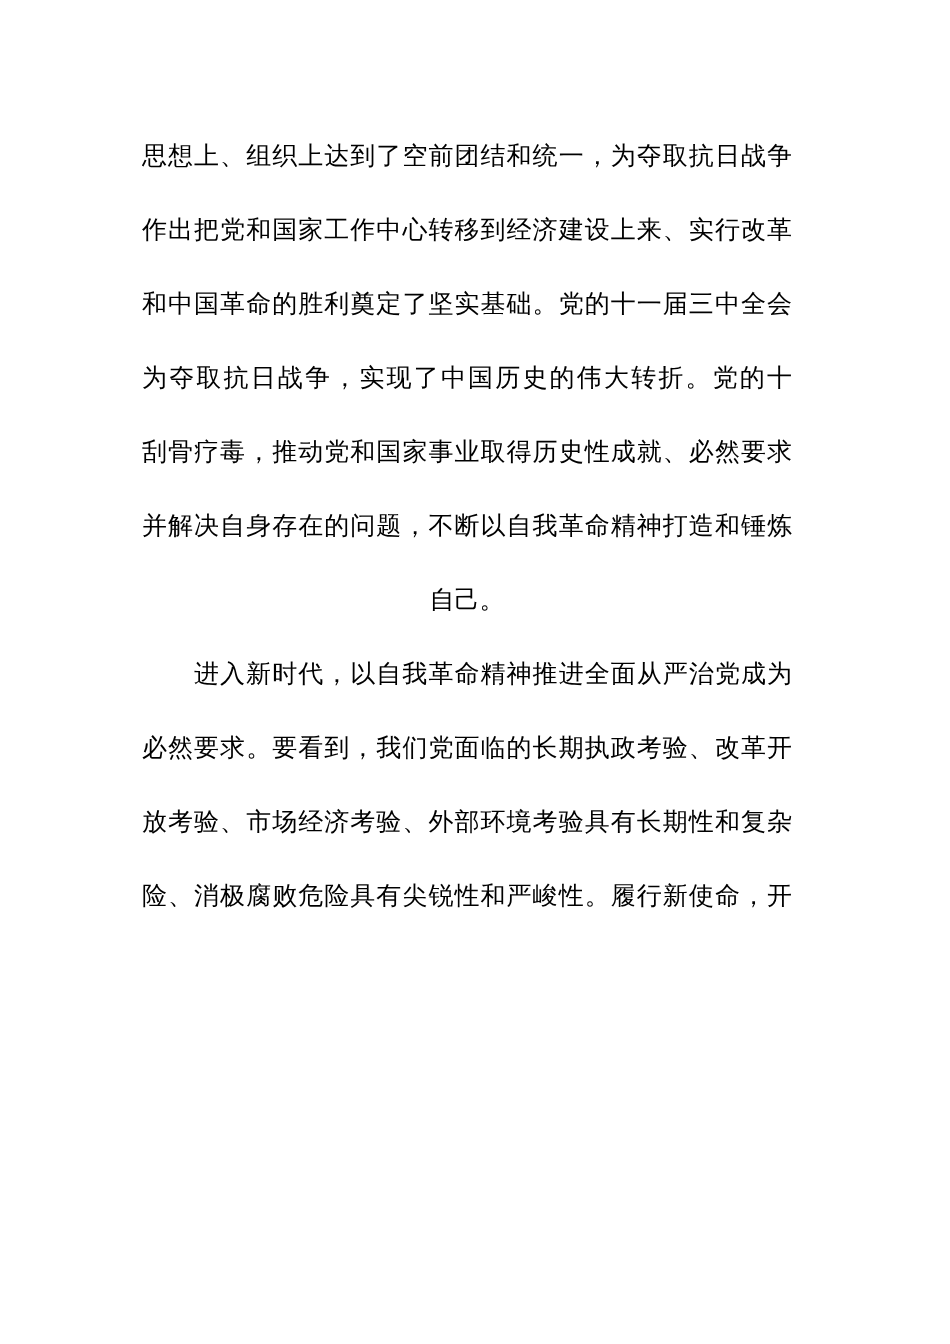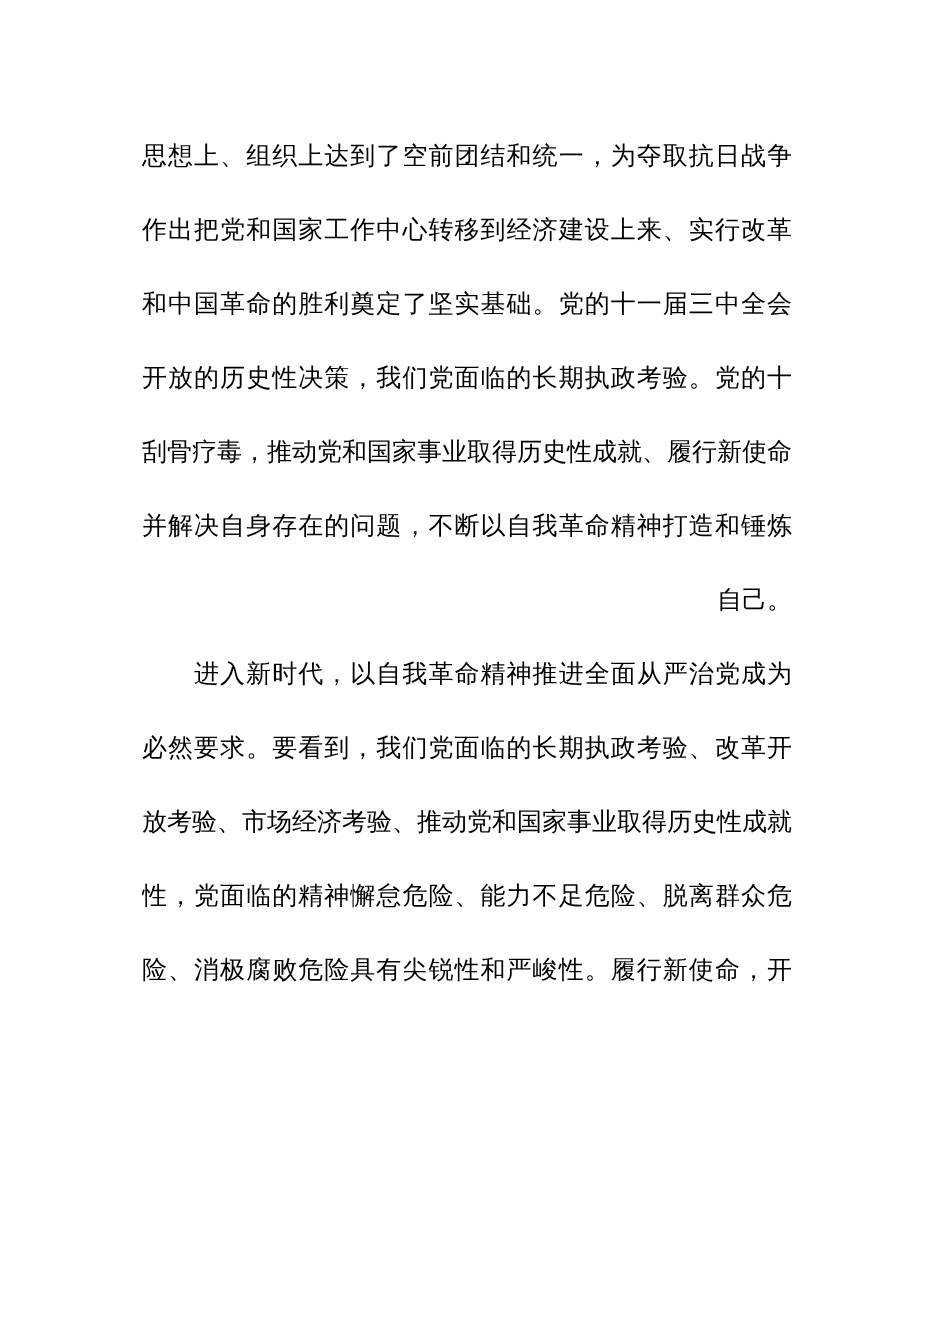--- a/index.html
+++ b/index.html
@@ -26,43 +26,42 @@
     top: 118px;
     width: 650px;
   }
   .line {
     font-size: 25px;
     line-height: 74px;
     height: 74px;
     overflow: hidden;
     letter-spacing: 0;
     color: #000000;
-    text-align: right;
+    text-align: center;
   }
   
   .line.fill {
     text-align: justify;
     text-align-last: justify;
   }
   
   .line.indent {
     padding-left: 52px;
   }
 </style>
 </head>
 <body>
 
 <div class="page">
   <div class="text-block">
       <div class="line fill">思想上、组织上达到了空前团结和统一，为夺取抗日战争</div>
       <div class="line fill">作出把党和国家工作中心转移到经济建设上来、实行改革</div>
       <div class="line fill">和中国革命的胜利奠定了坚实基础。党的十一届三中全会</div>
-      <div class="line fill">开放的历史性决策，我们党面临的长期执政考验。党的十</div>
-      <div class="line fill">刮骨疗毒，推动党和国家事业取得历史性成就、履行新使命</div>
+      <div class="line fill">为夺取抗日战争，实现了中国历史的伟大转折。党的十</div>
+      <div class="line fill">刮骨疗毒，推动党和国家事业取得历史性成就、必然要求</div>
       <div class="line fill">并解决自身存在的问题，不断以自我革命精神打造和锤炼</div>
       <div class="line">自己。</div>
       <div class="line fill indent">进入新时代，以自我革命精神推进全面从严治党成为</div>
       <div class="line fill">必然要求。要看到，我们党面临的长期执政考验、改革开</div>
-      <div class="line fill">放考验、市场经济考验、推动党和国家事业取得历史性成就</div>
-      <div class="line fill">性，党面临的精神懈怠危险、能力不足危险、脱离群众危</div>
+      <div class="line fill">放考验、市场经济考验、外部环境考验具有长期性和复杂</div>
       <div class="line fill">险、消极腐败危险具有尖锐性和严峻性。履行新使命，开</div>
     </div>
 </div>
 
 </body></html>

